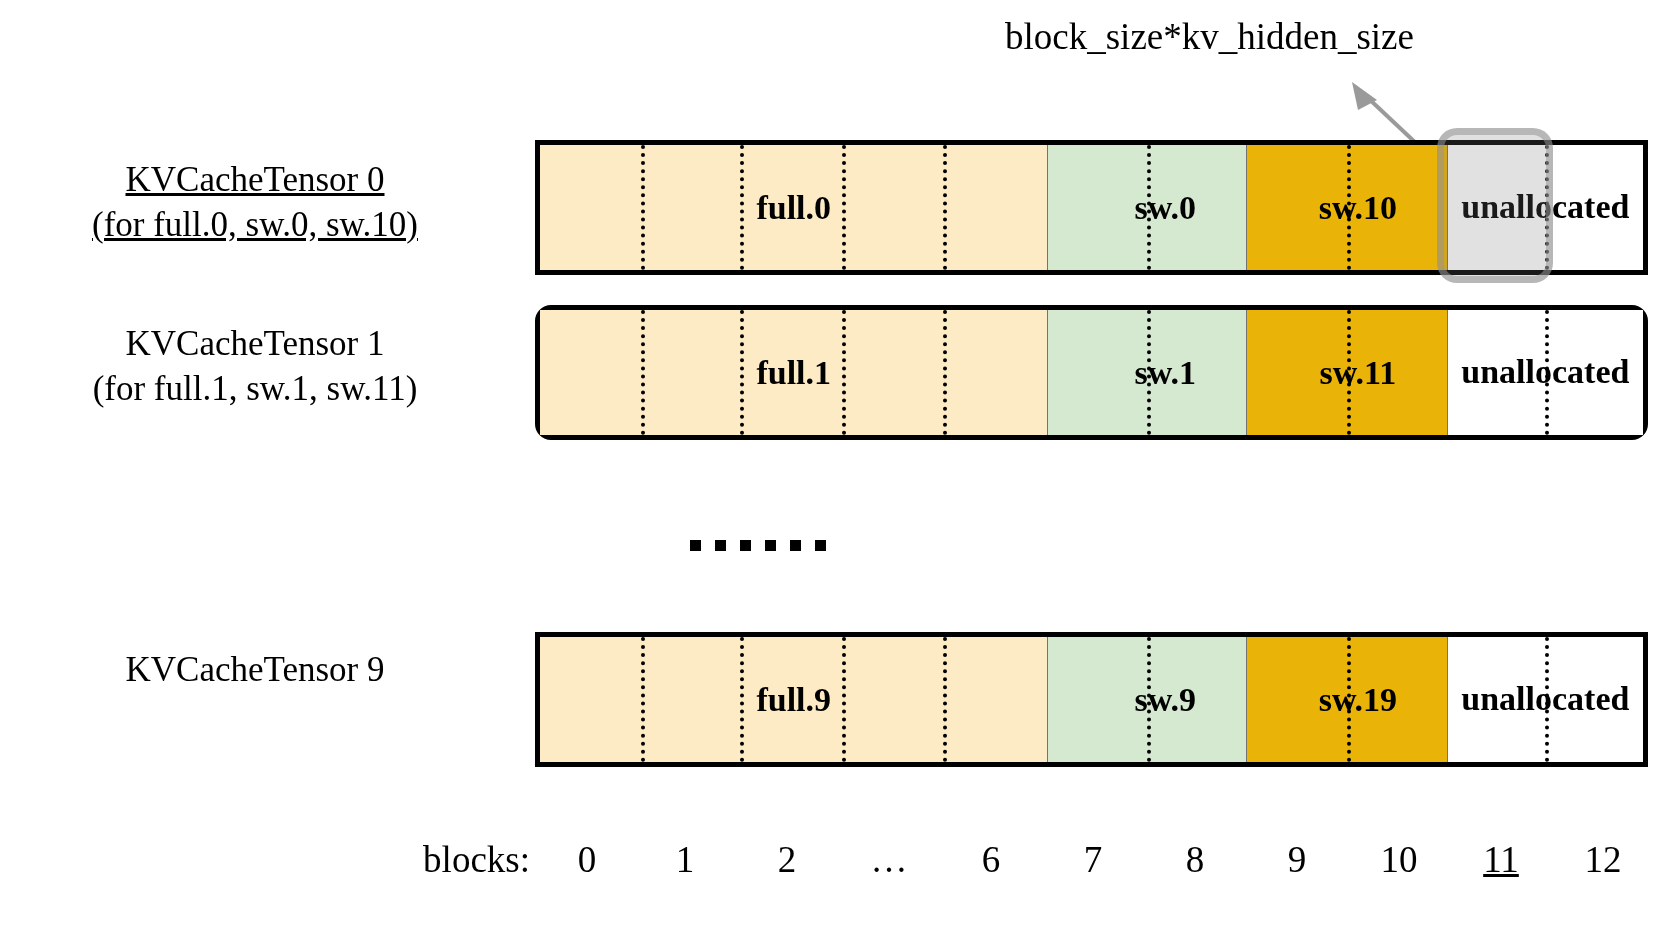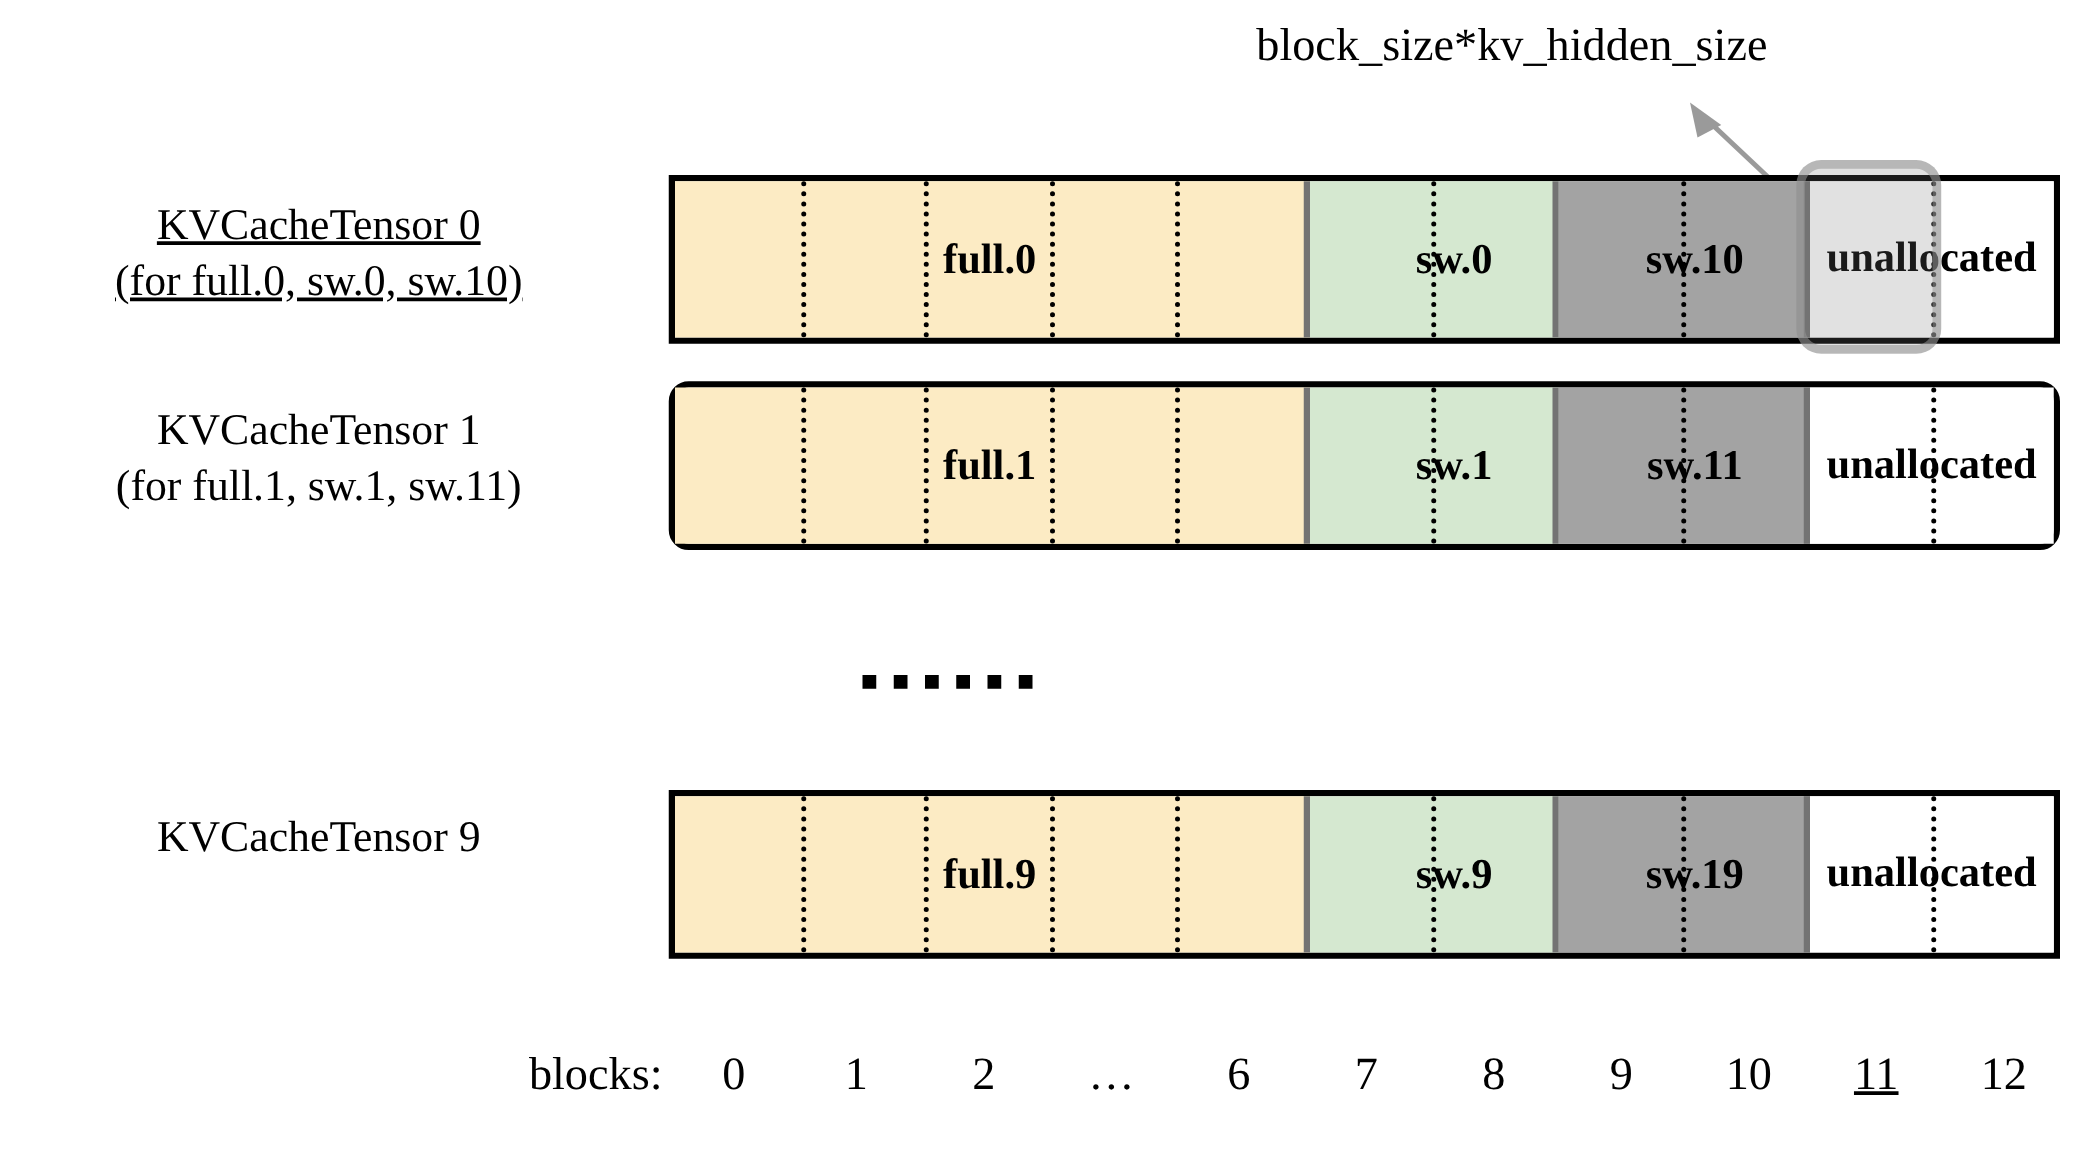--- a/index.html
+++ b/index.html
@@ -26,26 +26,26 @@
   
   .bar{
     position:absolute; left:535px; width:1113px; height:135px;
     border:5px solid #000; box-sizing:border-box; background:#fff;
     display:flex;
   }
   .seg{
     position:relative; box-sizing:border-box;
     display:flex; align-items:center; justify-content:center;
     font-weight:bold; font-size:34px; color:#000;
-    border-right:5px solid #737373;
+    border-right:1px solid #737373;
   }
   .seg:last-child{border-right:none;}
   .seg-full{background:#fcebc4; width:46.1%;}
   .seg-sw-light{background:#d5e8d0; width:18.0%;padding-left:36px;}
-  .seg-sw-dark{background:#a3a3a3; width:18.2%;padding-left:22px;}
+  .seg-sw-dark{background:#eab308; width:18.2%;padding-left:22px;}
   .seg-unalloc{background:#ffffff; width:17.7%; line-height:1.12; text-align:right;}
 
   
   .divider{
     position:absolute; top:0; bottom:0; width:0;
     border-left:4px dotted #000;
   }
 
   
   .highlight{

